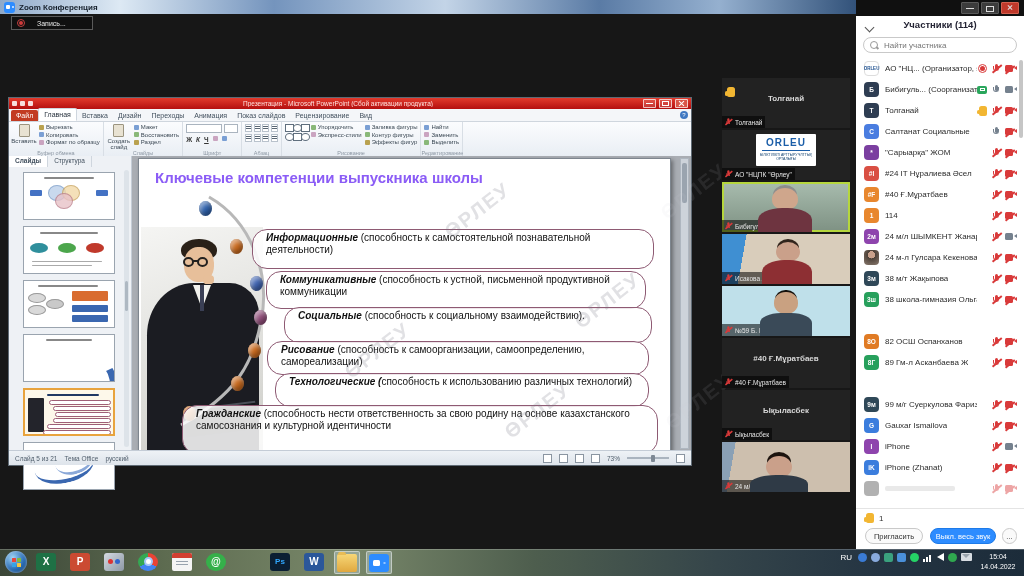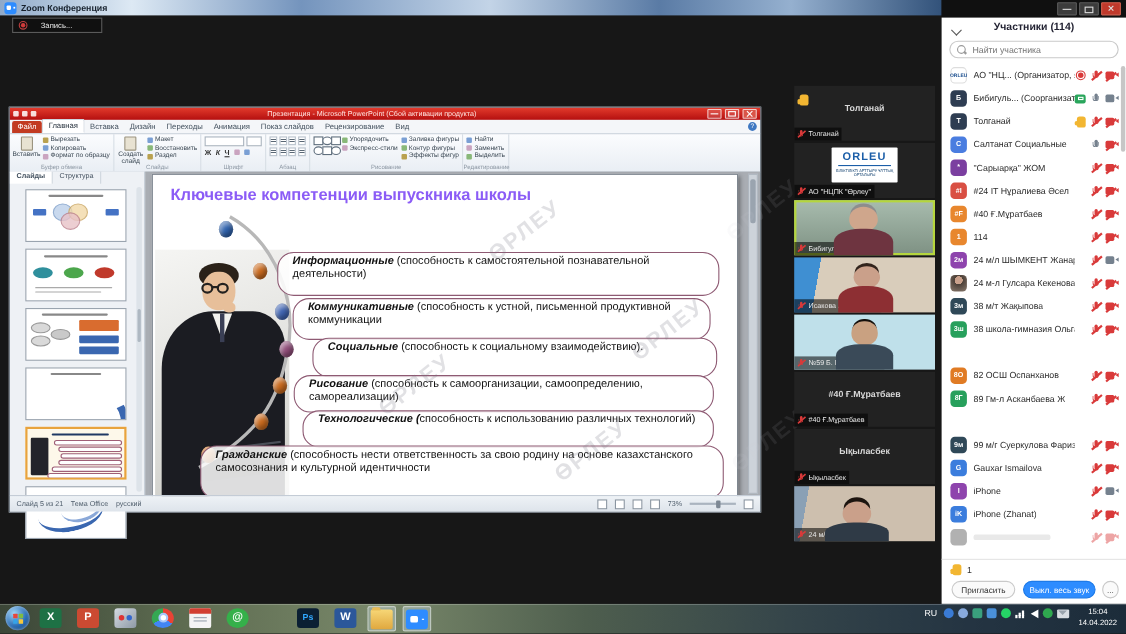--- a/index.html
+++ b/index.html
@@ -210,21 +210,21 @@
   .i-chrome::after{content:"";position:absolute;left:5.5px;top:4.5px;width:9px;height:9px;background:#fff;border:2px solid #a8c7fa;border-radius:50%;box-sizing:border-box}
   .i-cal{background:#f4f4f4;position:relative;border-radius:2px}
   .i-cal::before{content:"";position:absolute;left:0;top:0;right:0;height:5px;background:#d23f31;border-radius:2px 2px 0 0}
   .i-cal::after{content:"";position:absolute;left:4px;top:8px;width:12px;height:1.5px;background:#98a2ad;box-shadow:0 3px 0 #98a2ad}
   .i-mail{background:#35b04a;border-radius:50%;font-size:10px}
   .i-folder{background:linear-gradient(#f7d777,#e0a83f);border-radius:2px;position:relative}
   .i-folder::before{content:"";position:absolute;left:1px;top:-2px;width:8px;height:3px;background:#e8bc56;border-radius:2px 2px 0 0}
   .i-zoom{background:#2d8cff;position:relative}
   .i-zoom::after{content:"";position:absolute;left:4px;top:6px;width:7px;height:6px;background:#fff;border-radius:1.5px;
     box-shadow:8px 0 0 -2.5px #fff}
-  .tray{position:absolute;right:52px;top:553px;display:flex;align-items:flex-end;gap:4px}
+  .tray{position:absolute;right:52px;top:553px;display:flex;align-items:flex-start;gap:4px}
   .tray .lang{font-size:8px;color:#fff;margin-right:2px}
   .tdot{width:9px;height:9px;border-radius:50%}
   .tsq{width:9px;height:9px;border-radius:2px}
   .bars{width:10px;height:9px;position:relative}
   .bars::after{content:"";position:absolute;left:0;bottom:0;width:2px;height:3px;background:#fff;
     box-shadow:3px 0 0 #fff,3px -2px 0 #fff,6px 0 0 #fff,6px -2px 0 #fff,6px -4px 0 #fff}
   .vol{width:0;height:0;border-top:4px solid transparent;border-bottom:4px solid transparent;border-right:7px solid #fff}
   .envl{width:11px;height:8px;background:#d8dde2;border-radius:1px;position:relative}
   .envl::after{content:"";position:absolute;left:1px;top:1px;border-left:4.5px solid transparent;border-right:4.5px solid transparent;border-top:4px solid #9aa4ad}
   .clock{position:absolute;right:2px;top:552px;width:48px;text-align:center;color:#fff;font-size:7px;line-height:10px}

